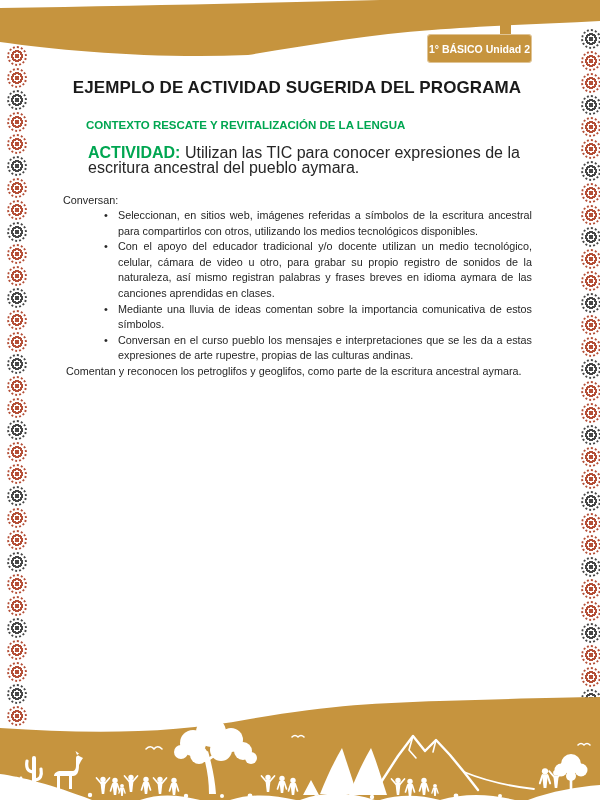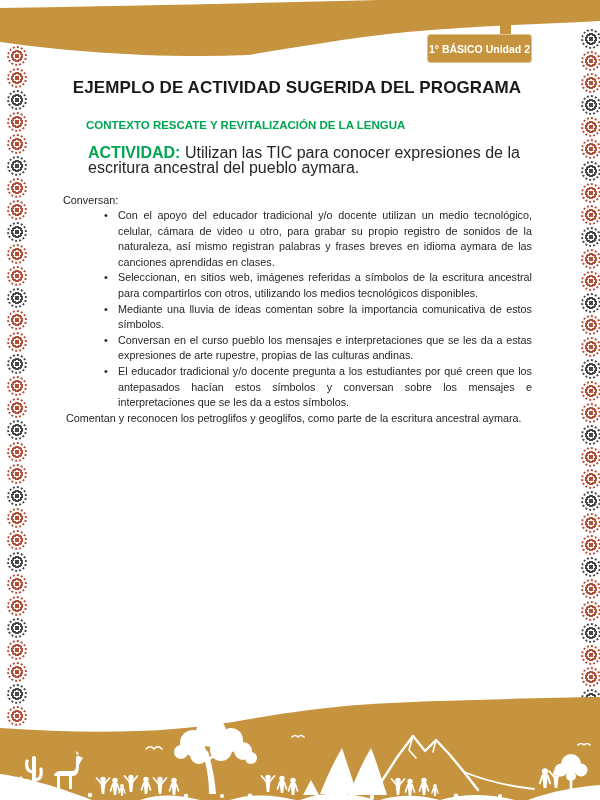--- a/index.html
+++ b/index.html
@@ -138,25 +138,24 @@
     <h1 class="page-title">EJEMPLO DE ACTIVIDAD SUGERIDA DEL PROGRAMA</h1>
 
 
     <h2 class="context-heading" style="color: rgb(0, 166, 81);">CONTEXTO RESCATE Y REVITALIZACIÓN DE LA LENGUA</h2>
 
     <p class="activity-line"><span class="activity-label" style="color: rgb(0, 166, 81);">ACTIVIDAD:</span> <span>Utilizan las TIC para conocer expresiones de la escritura ancestral del pueblo aymara.</span></p>
 
     <p class="examples-label">Conversan:</p>
 
     <ul class="examples-list">
+        <li>Seleccionan, en sitios web, imágenes referidas a símbolos de la escritura ancestral para compartirlos con otros, utilizando los medios tecnológicos disponibles.</li>
         <li>Con el apoyo del educador tradicional y/o docente utilizan un medio tecnológico, celular, cámara de video u otro, para grabar su propio registro de sonidos de la naturaleza, así mismo registran palabras y frases breves en idioma aymara de las canciones aprendidas en clases.</li>
-        <li>Seleccionan, en sitios web, imágenes referidas a símbolos de la escritura ancestral para compartirlos con otros, utilizando los medios tecnológicos disponibles.</li>
         <li>Mediante una lluvia de ideas comentan sobre la importancia comunicativa de estos símbolos.</li>
         <li>Conversan en el curso pueblo los mensajes e interpretaciones que se les da a estas expresiones de arte rupestre, propias de las culturas andinas.</li>
-        <li>El educador tradicional y/o docente pregunta a los estudiantes por qué creen que los antepasados hacían estos símbolos y conversan sobre los mensajes e interpretaciones que se les da a estos símbolos.</li>
       </ul>
 
     <p class="closing-line">Comentan y reconocen los petroglifos y geoglifos, como parte de la escritura ancestral aymara.</p>
   </div>
 
   <svg class="landscape" width="600" height="112" viewBox="0 0 600 112" aria-hidden="true">
     <path class="gold-fill" d="M0,40 C90,46 170,46 250,31 C330,17 380,15 440,13 C500,11 560,9.5 600,9 L600,112 L0,112 Z" fill="#c6943e"></path>
     <g fill="#ffffff">
 
       <path d="M0,86 C22,89 50,96 92,112 L0,112 Z"></path>

